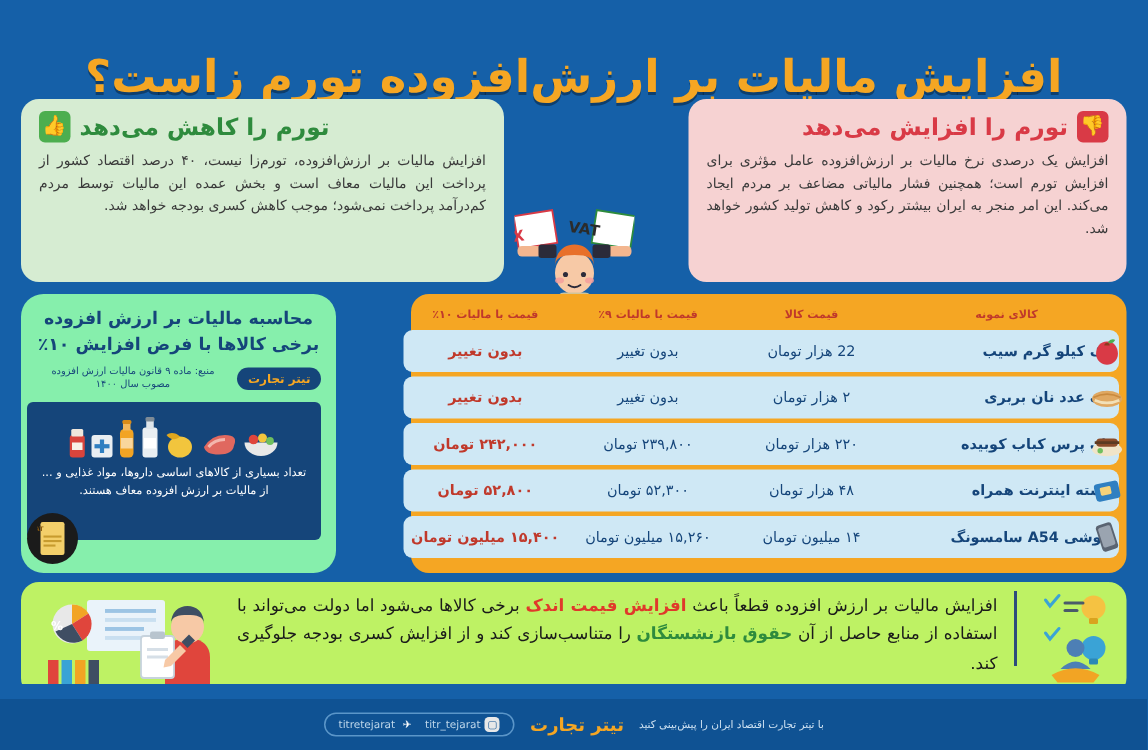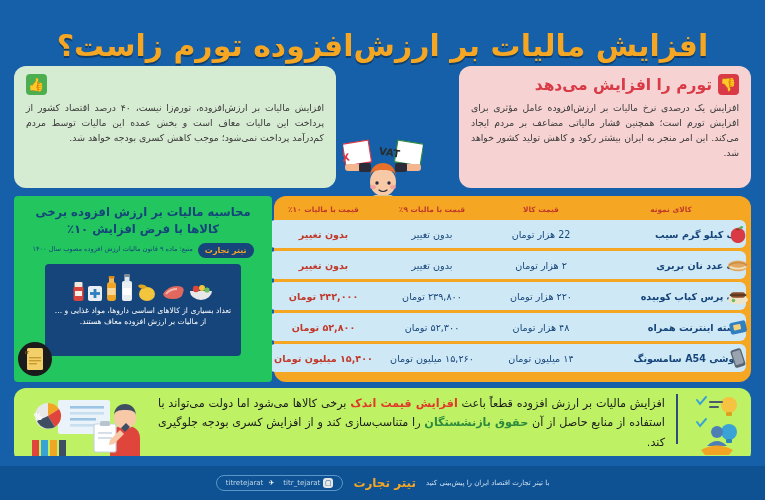--- a/index.html
+++ b/index.html
@@ -12,21 +12,21 @@
   #poster {
     position: relative;
     width: 765px; height: 500px;
     background: #1560a8;
     overflow: hidden;
   }
 
   
   .title-bar {
     position: absolute;
-    top: 14px; left: 0; right: 0;
+    top: 20px; left: 0; right: 0;
     height: 62px;
     display: flex; align-items: center; justify-content: center;
     padding: 0 10px;
   }
   .title-bar h1 {
     font-size: 30px;
     font-weight: bold;
     color: #f5a623;
     letter-spacing: -0.5px;
     text-shadow: 0 2px 0 rgba(0,0,0,.35);
@@ -130,23 +130,23 @@
   .row-icon {
     position: absolute; right: -3px; top: 50%;
     transform: translateY(-50%);
     width: 22px; height: 20px;
   }
 
   
   .side {
     position: absolute;
     left: 14px; top: 196px;
-    width: 258px; height: 186px;
-    background: #22c55e;
-    border-radius: 4px;
+    width: 210px; height: 186px;
+    background: #86efac;
+    border-radius: 15px;
     direction: rtl;
     padding: 8px 10px 6px 10px;
   }
   .side h2 {
     font-size: 11.6px; font-weight: bold; color: #15457a;
     text-align: center; line-height: 1.45;
   }
   .side-src-row {
     display: flex; align-items: center; justify-content: center;
     gap: 5px; margin-top: 5px;
@@ -267,20 +267,21 @@
     <div class="panel red">
       <div class="panel-head">
         <span class="thumb down">👎</span>
         <span class="h-txt">تورم را افزایش می‌دهد</span>
       </div>
       <div class="panel-body">افزایش یک درصدی نرخ مالیات بر ارزش‌افزوده عامل مؤثری برای افزایش تورم است؛ همچنین فشار مالیاتی مضاعف بر مردم ایجاد می‌کند. این امر منجر به ایران بیشتر رکود و کاهش تولید کشور خواهد شد.</div>
     </div>
 
     <div class="panel green">
       <div class="panel-head">
+        <span class="h-txt">تورم را کاهش می‌دهد</span>
         <span class="thumb up">👍</span>
       </div>
       <div class="panel-body">افزایش مالیات بر ارزش‌افزوده، تورم‌زا نیست، ۴۰ درصد اقتصاد کشور از پرداخت این مالیات معاف است و بخش عمده این مالیات توسط مردم کم‌درآمد پرداخت نمی‌شود؛ موجب کاهش کسری بودجه خواهد شد.</div>
     </div>
 
     <svg class="mascot" viewBox="0 0 80 118">
 
       <g>
         <rect x="1" y="6" width="26" height="22" fill="#ffffff" stroke="#d93a46" stroke-width="1.2" transform="rotate(-9 14 17)"></rect>
         <text x="6" y="23" font-size="10" font-weight="bold" fill="#d93a46" transform="rotate(-9 14 17)" font-family="DejaVu Sans, sans-serif">TAX</text>

